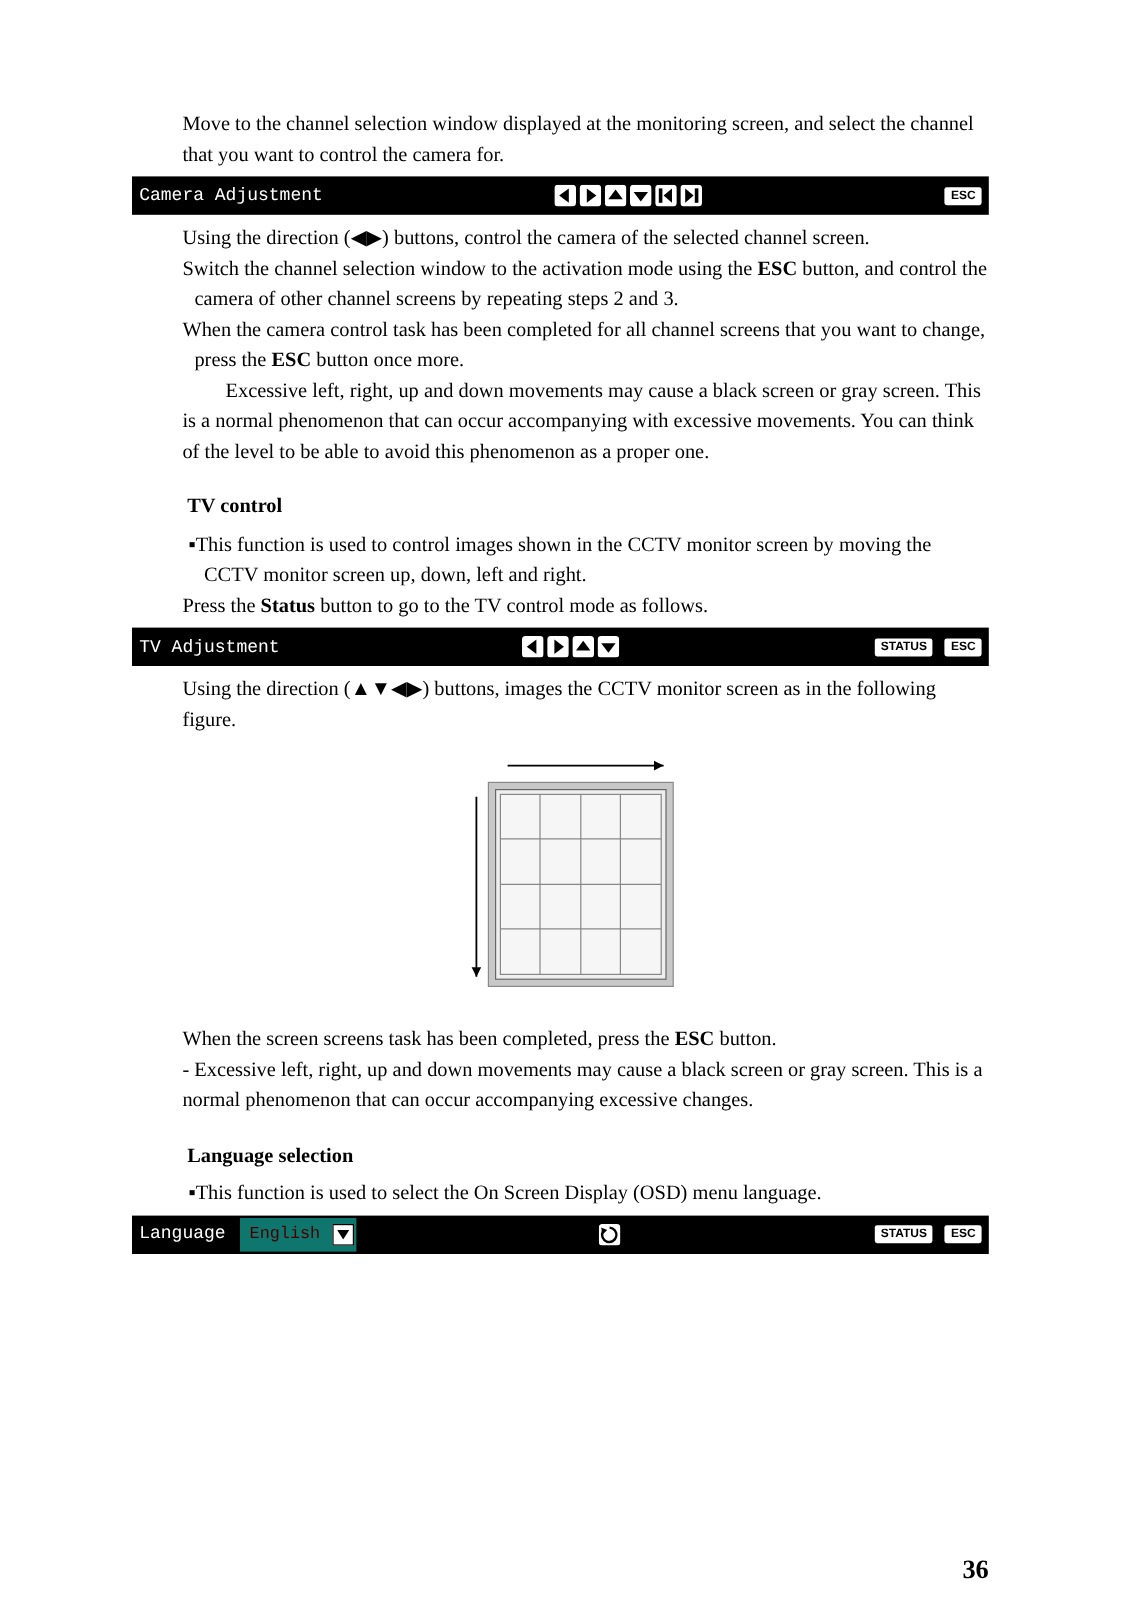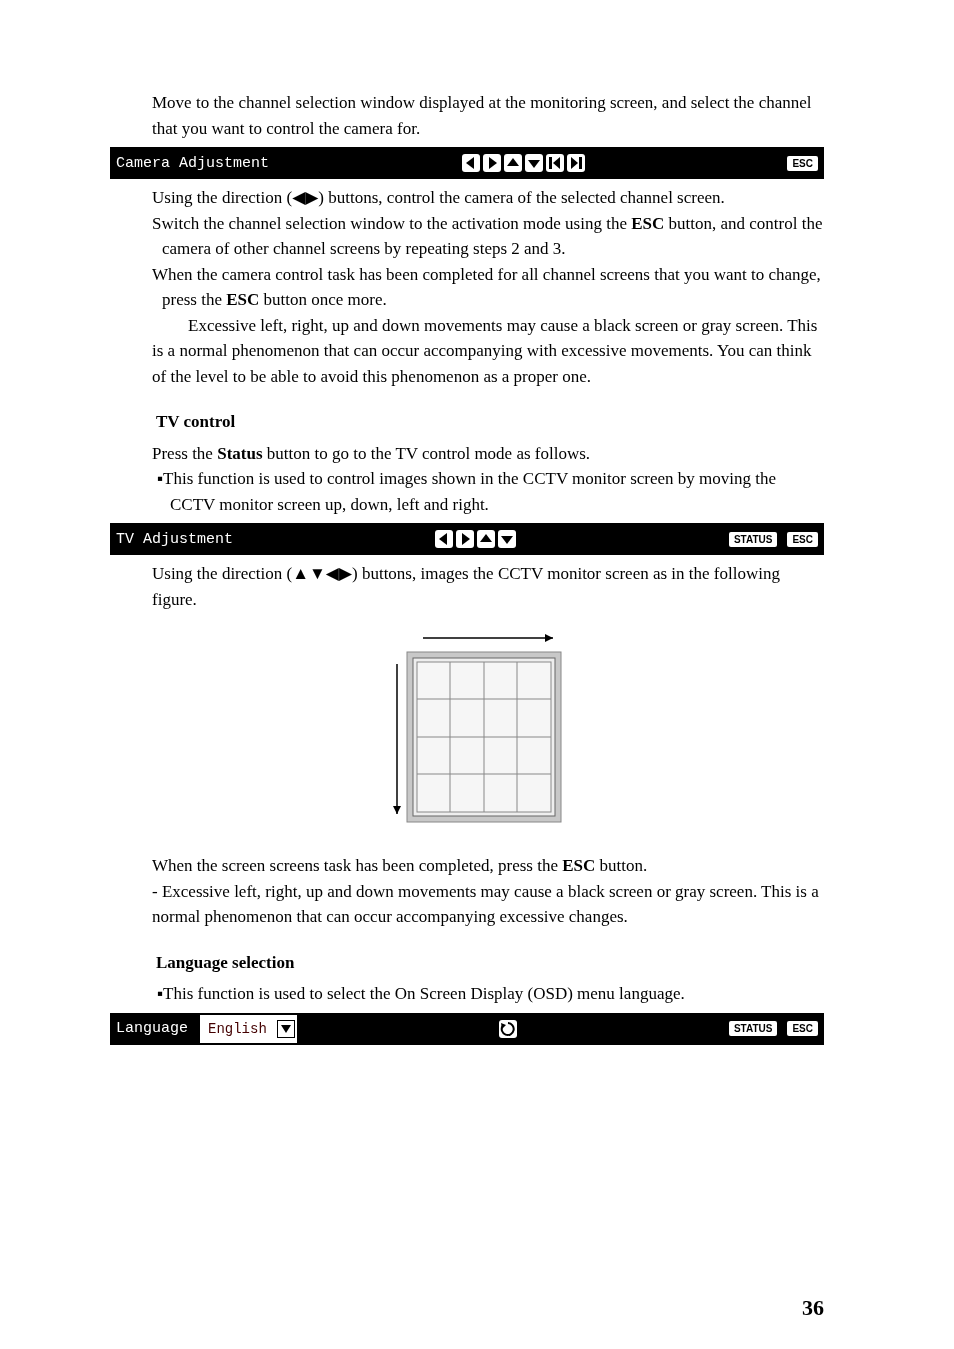--- a/index.html
+++ b/index.html
@@ -89,21 +89,21 @@
     display: block;
   }
   .grid-fig {
     display: flex;
     justify-content: center;
     margin: 16px 0 20px 0;
   }
   .dropdown {
     display: inline-flex;
     align-items: center;
-    background: #ffffff;
+    background: #0f766e;
     height: 28px;
     margin-left: 12px;
     font-family: "Courier New", monospace;
   }
   .dropdown-text {
     color: #400;
     padding: 0 8px;
     font-size: 14px;
   }
   .dropdown-btn {
@@ -177,25 +177,25 @@
     <span>Switch the channel selection window to the activation mode using the </span><b>ESC</b><span> button, and control the camera of other channel screens by repeating steps 2 and 3.</span>
   </div>
   <div class="body-text hang-more">
     <span>When the camera control task has been completed for all channel screens that you want to change, press the </span><b>ESC</b><span> button once more.</span>
   </div>
   <div class="body-text note-indent excess-indent" style="text-indent:0;">
     <span style="display:block; text-indent:36px;">Excessive left, right, up and down movements may cause a black screen or gray screen. This is a normal phenomenon that can occur accompanying with excessive movements. You can think of the level to be able to avoid this phenomenon as a proper one.</span>
   </div>
 
   <div class="body-text heading">TV control</div>
+  <div class="body-text bullet-line">
+    <span class="blt">▪</span><span>This function is used to control images shown in the CCTV monitor screen by moving the CCTV monitor screen up, down, left and right.</span>
+  </div>
   <div class="body-text indent-normal">
     <span>Press the </span><b>Status</b><span> button to go to the TV control mode as follows.</span>
-  </div>
-  <div class="body-text bullet-line">
-    <span class="blt">▪</span><span>This function is used to control images shown in the CCTV monitor screen by moving the CCTV monitor screen up, down, left and right.</span>
   </div>
 
   <div class="bar">
     <span class="bar-title">TV Adjustment</span>
     <span class="bar-spacer"></span>
     <span class="bar-icons">
       <svg class="ico">
           <rect x="0" y="0" width="18" height="18" rx="3" fill="#fff"></rect>
           <path d="M12 3 L4 9 L12 15 Z" fill="#000"></path>
         </svg>

